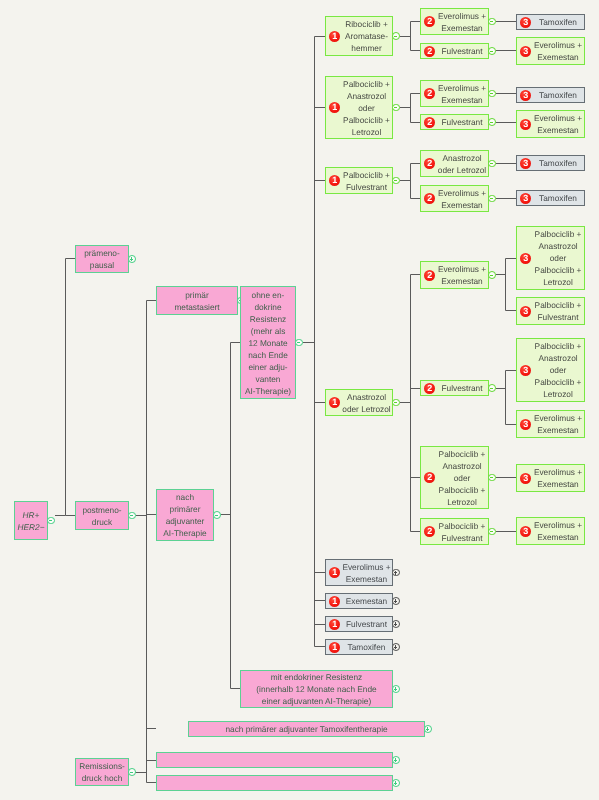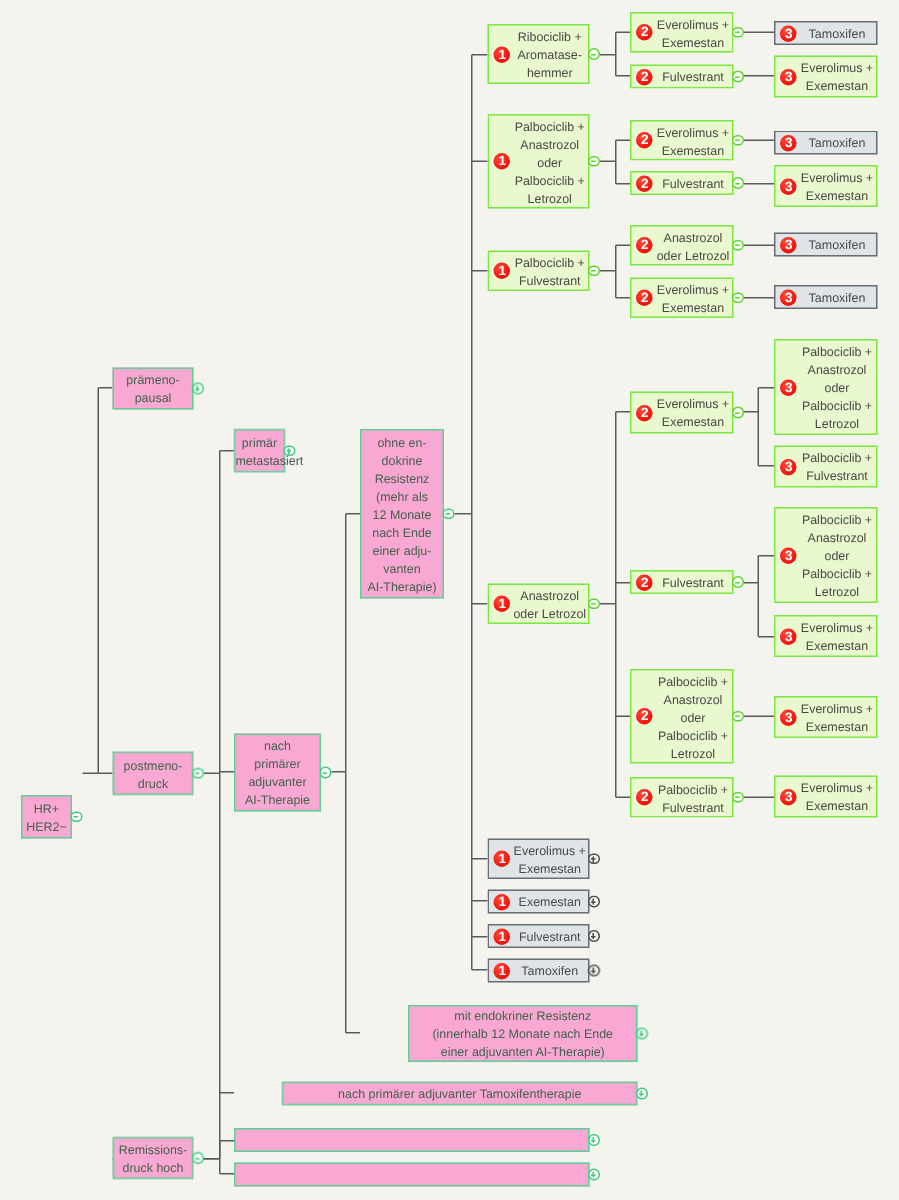--- a/index.html
+++ b/index.html
@@ -94,41 +94,41 @@
       <path d="M505.5 258.5 V310.5"></path>
       <path d="M505.5 258.5 H516.0"></path>
       <path d="M505.5 310.5 H516.0"></path>
       <path d="M496.0 388.5 H505.5"></path>
       <path d="M505.5 370.5 V424.5"></path>
       <path d="M505.5 370.5 H516.0"></path>
       <path d="M505.5 424.5 H516.0"></path>
       <path d="M496.0 477.5 H516.0"></path>
       <path d="M496.0 531.5 H516.0"></path>
     </svg>
-<div class="node mint" style="left:14px;top:530px;width:34px;height:29px;">
+<div class="node mint" style="left:14px;top:501px;width:34px;height:39px;font-style:italic;">
       <span class="lbl">HR+
 HER2−</span>
       <span class="tog tog-minus"></span>
     </div>
 <div class="node mint" style="left:75px;top:245px;width:54px;height:28px;">
       <span class="lbl">prämeno-
 pausal</span>
       <span class="tog tog-plus"></span>
     </div>
 <div class="node mint" style="left:75px;top:501px;width:54px;height:29px;">
       <span class="lbl">postmeno-
 druck</span>
       <span class="tog tog-minus"></span>
     </div>
 <div class="node mint" style="left:75px;top:758px;width:54px;height:28px;">
       <span class="lbl">Remissions-
 druck hoch</span>
       <span class="tog tog-minus"></span>
     </div>
-<div class="node mint" style="left:156px;top:286px;width:34px;height:29px;">
+<div class="node mint" style="left:156px;top:286px;width:82px;height:29px;">
       <span class="lbl">primär
 metastasiert</span>
       <span class="tog tog-plus"></span>
     </div>
 <div class="node mint" style="left:156px;top:489px;width:58px;height:52px;justify-content:center;">
       <span class="lbl">nach
 primärer
 adjuvanter
 AI-Therapie</span>
       <span class="tog tog-minus"></span>
@@ -148,21 +148,21 @@
 dokrine
 Resistenz
 (mehr als
 12 Monate
 nach Ende
 einer adju-
 vanten
 AI-Therapie)</span>
       <span class="tog tog-minus"></span>
     </div>
-<div class="node mint" style="left:240px;top:670px;width:153px;height:38px;margin-left:32px;">
+<div class="node mint" style="left:240px;top:670px;width:153px;height:38px;">
       <span class="lbl">mit endokriner Resistenz
 (innerhalb 12 Monate nach Ende
 einer adjuvanten AI-Therapie)</span>
       <span class="tog tog-plus"></span>
     </div>
 <div class="node green hasbadge" style="left:325px;top:16px;width:68px;height:40px;">
       <span class="badge">1</span>
       <span class="lbl">Ribociclib +
 Aromatase-
 hemmer</span>

